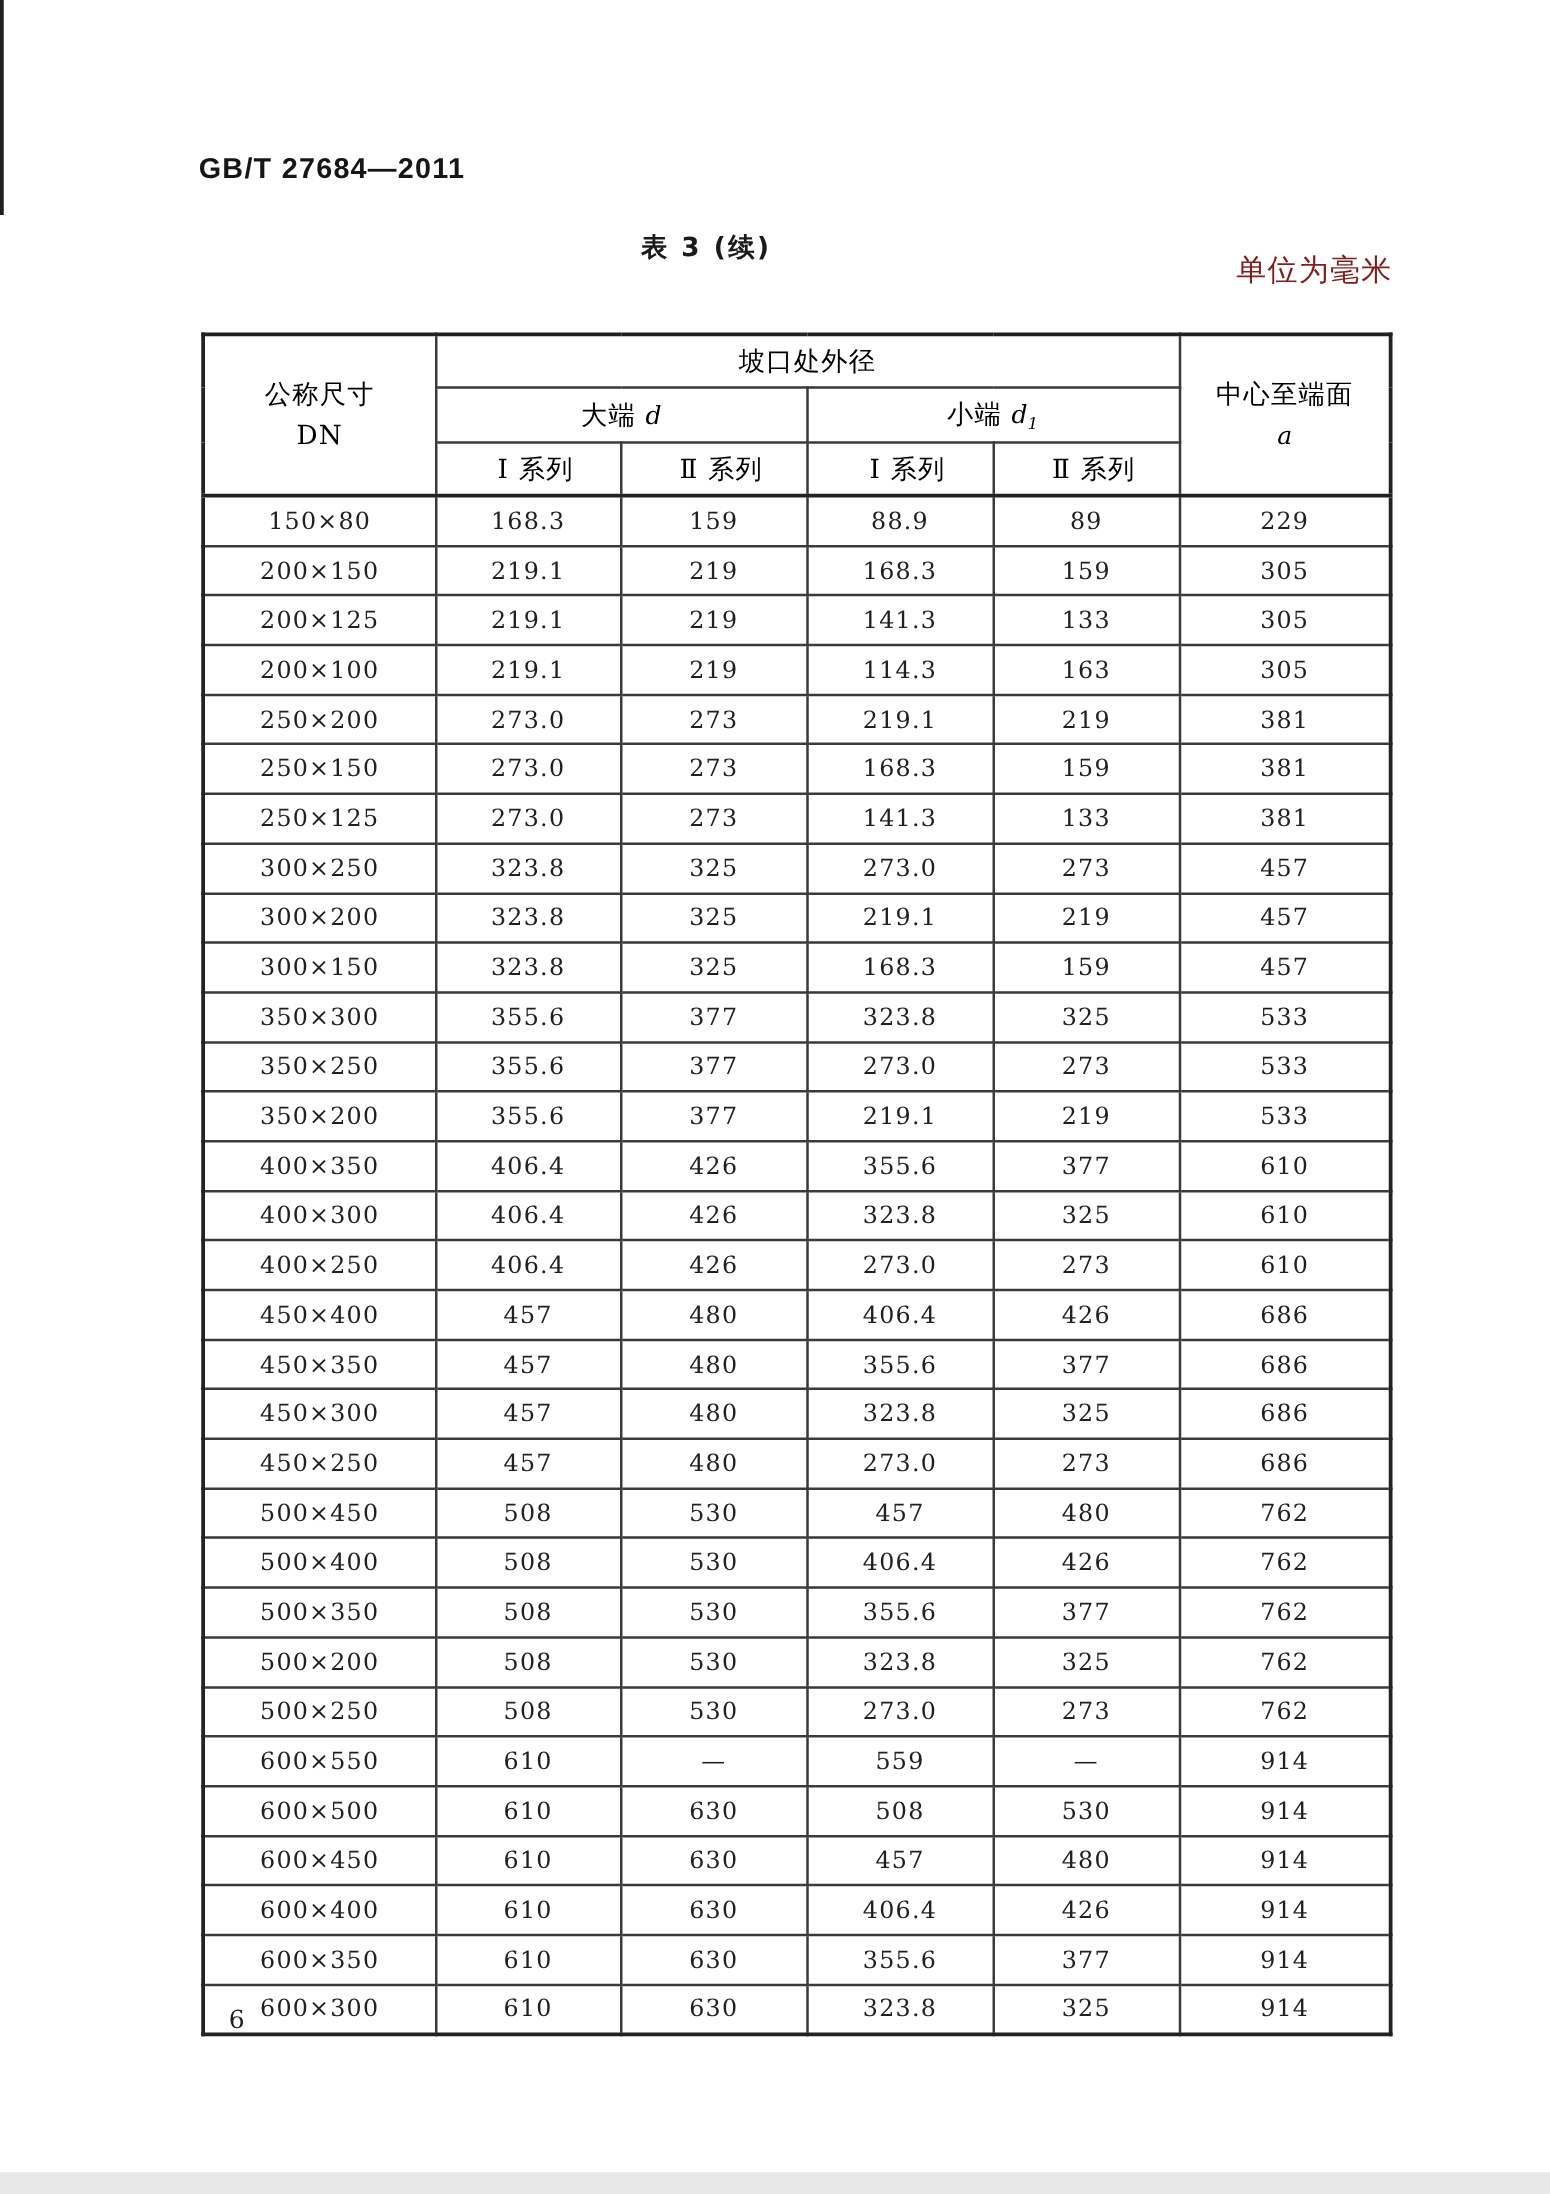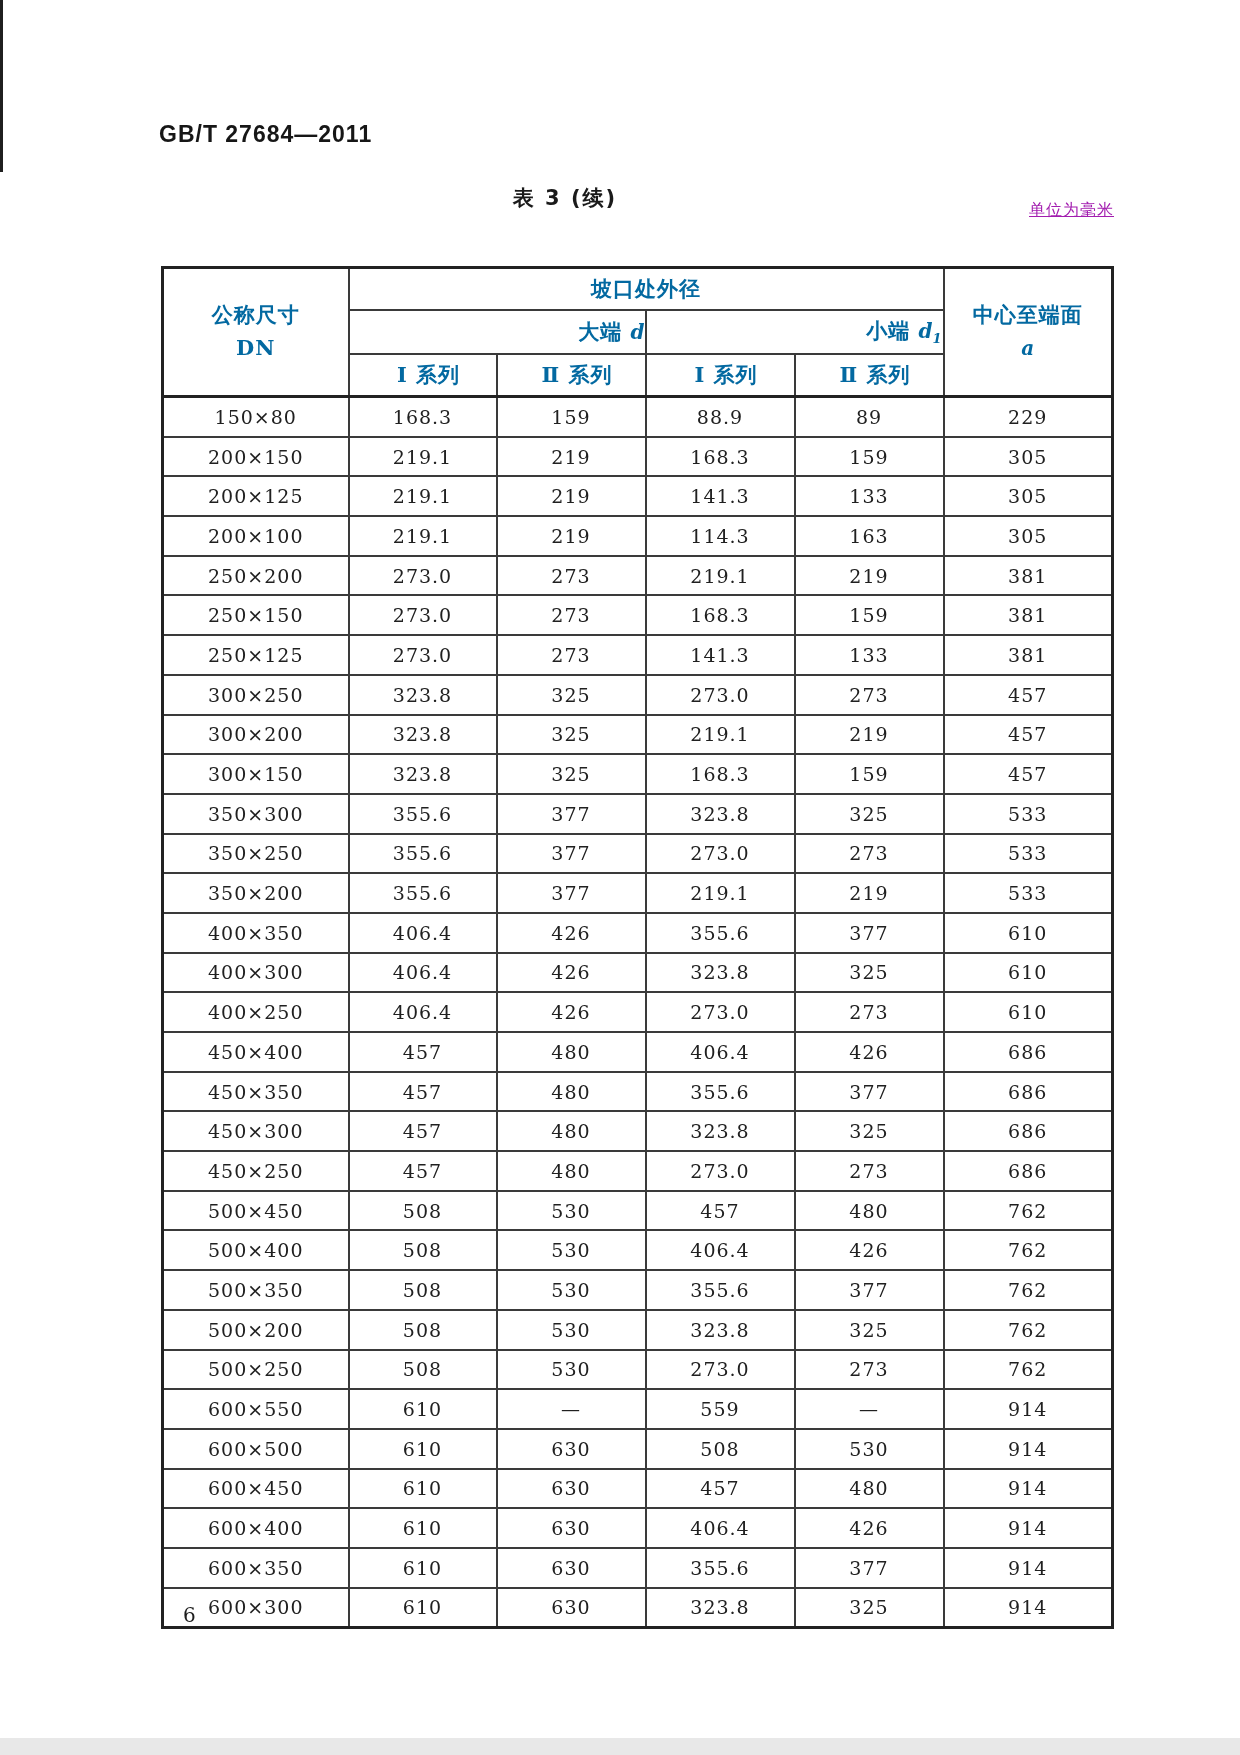--- a/index.html
+++ b/index.html
@@ -24,44 +24,43 @@
   }
   .caption-title{
     position:absolute;left:565px;top:184px;
     transform:translateX(-50%);
     font-family:"DejaVu Sans","Liberation Sans",sans-serif;
     font-weight:bold;font-size:21px;letter-spacing:2px;
     color:#1a1a1a;white-space:nowrap;
   }
   .unit-note{
     position:absolute;right:126px;top:200px;
-    font-size:16px;letter-spacing:1px;
-    color:#a21caf;white-space:nowrap;text-decoration:underline;
+    font-size:24px;letter-spacing:1px;
+    color:#7f1d1d;white-space:nowrap;
   }
   table.dim-table{
     position:absolute;left:161px;top:266px;
     width:950px;
     border-collapse:collapse;table-layout:fixed;
     border:3px solid #222;
   }
   .dim-table th,.dim-table td{
     border:2px solid #3a3a3a;
     text-align:center;vertical-align:middle;
     padding:0;
     font-weight:normal;
   }
   .dim-table thead th{
     font-size:21px;
-    color:#0369a1;
+    color:#000000;
     letter-spacing:1px;
-    font-weight:bold;
   }
   .dim-table thead{border-bottom:3px solid #222;}
   .dim-table thead tr.h-row-a th{height:40px;}
-  .dim-table thead tr.h-row-b th{height:42px;text-align:right;}
+  .dim-table thead tr.h-row-b th{height:42px;}
   .dim-table thead tr.h-row-c th{height:40px;padding-left:12px;}
   .dim-table tbody td{
     height:37.7px;
     font-size:19px;
     letter-spacing:1px;
     color:#202020;
   }
   .dim-table .stack{line-height:1.55;}
   .dim-table i{
     font-family:"DejaVu Serif",serif;

